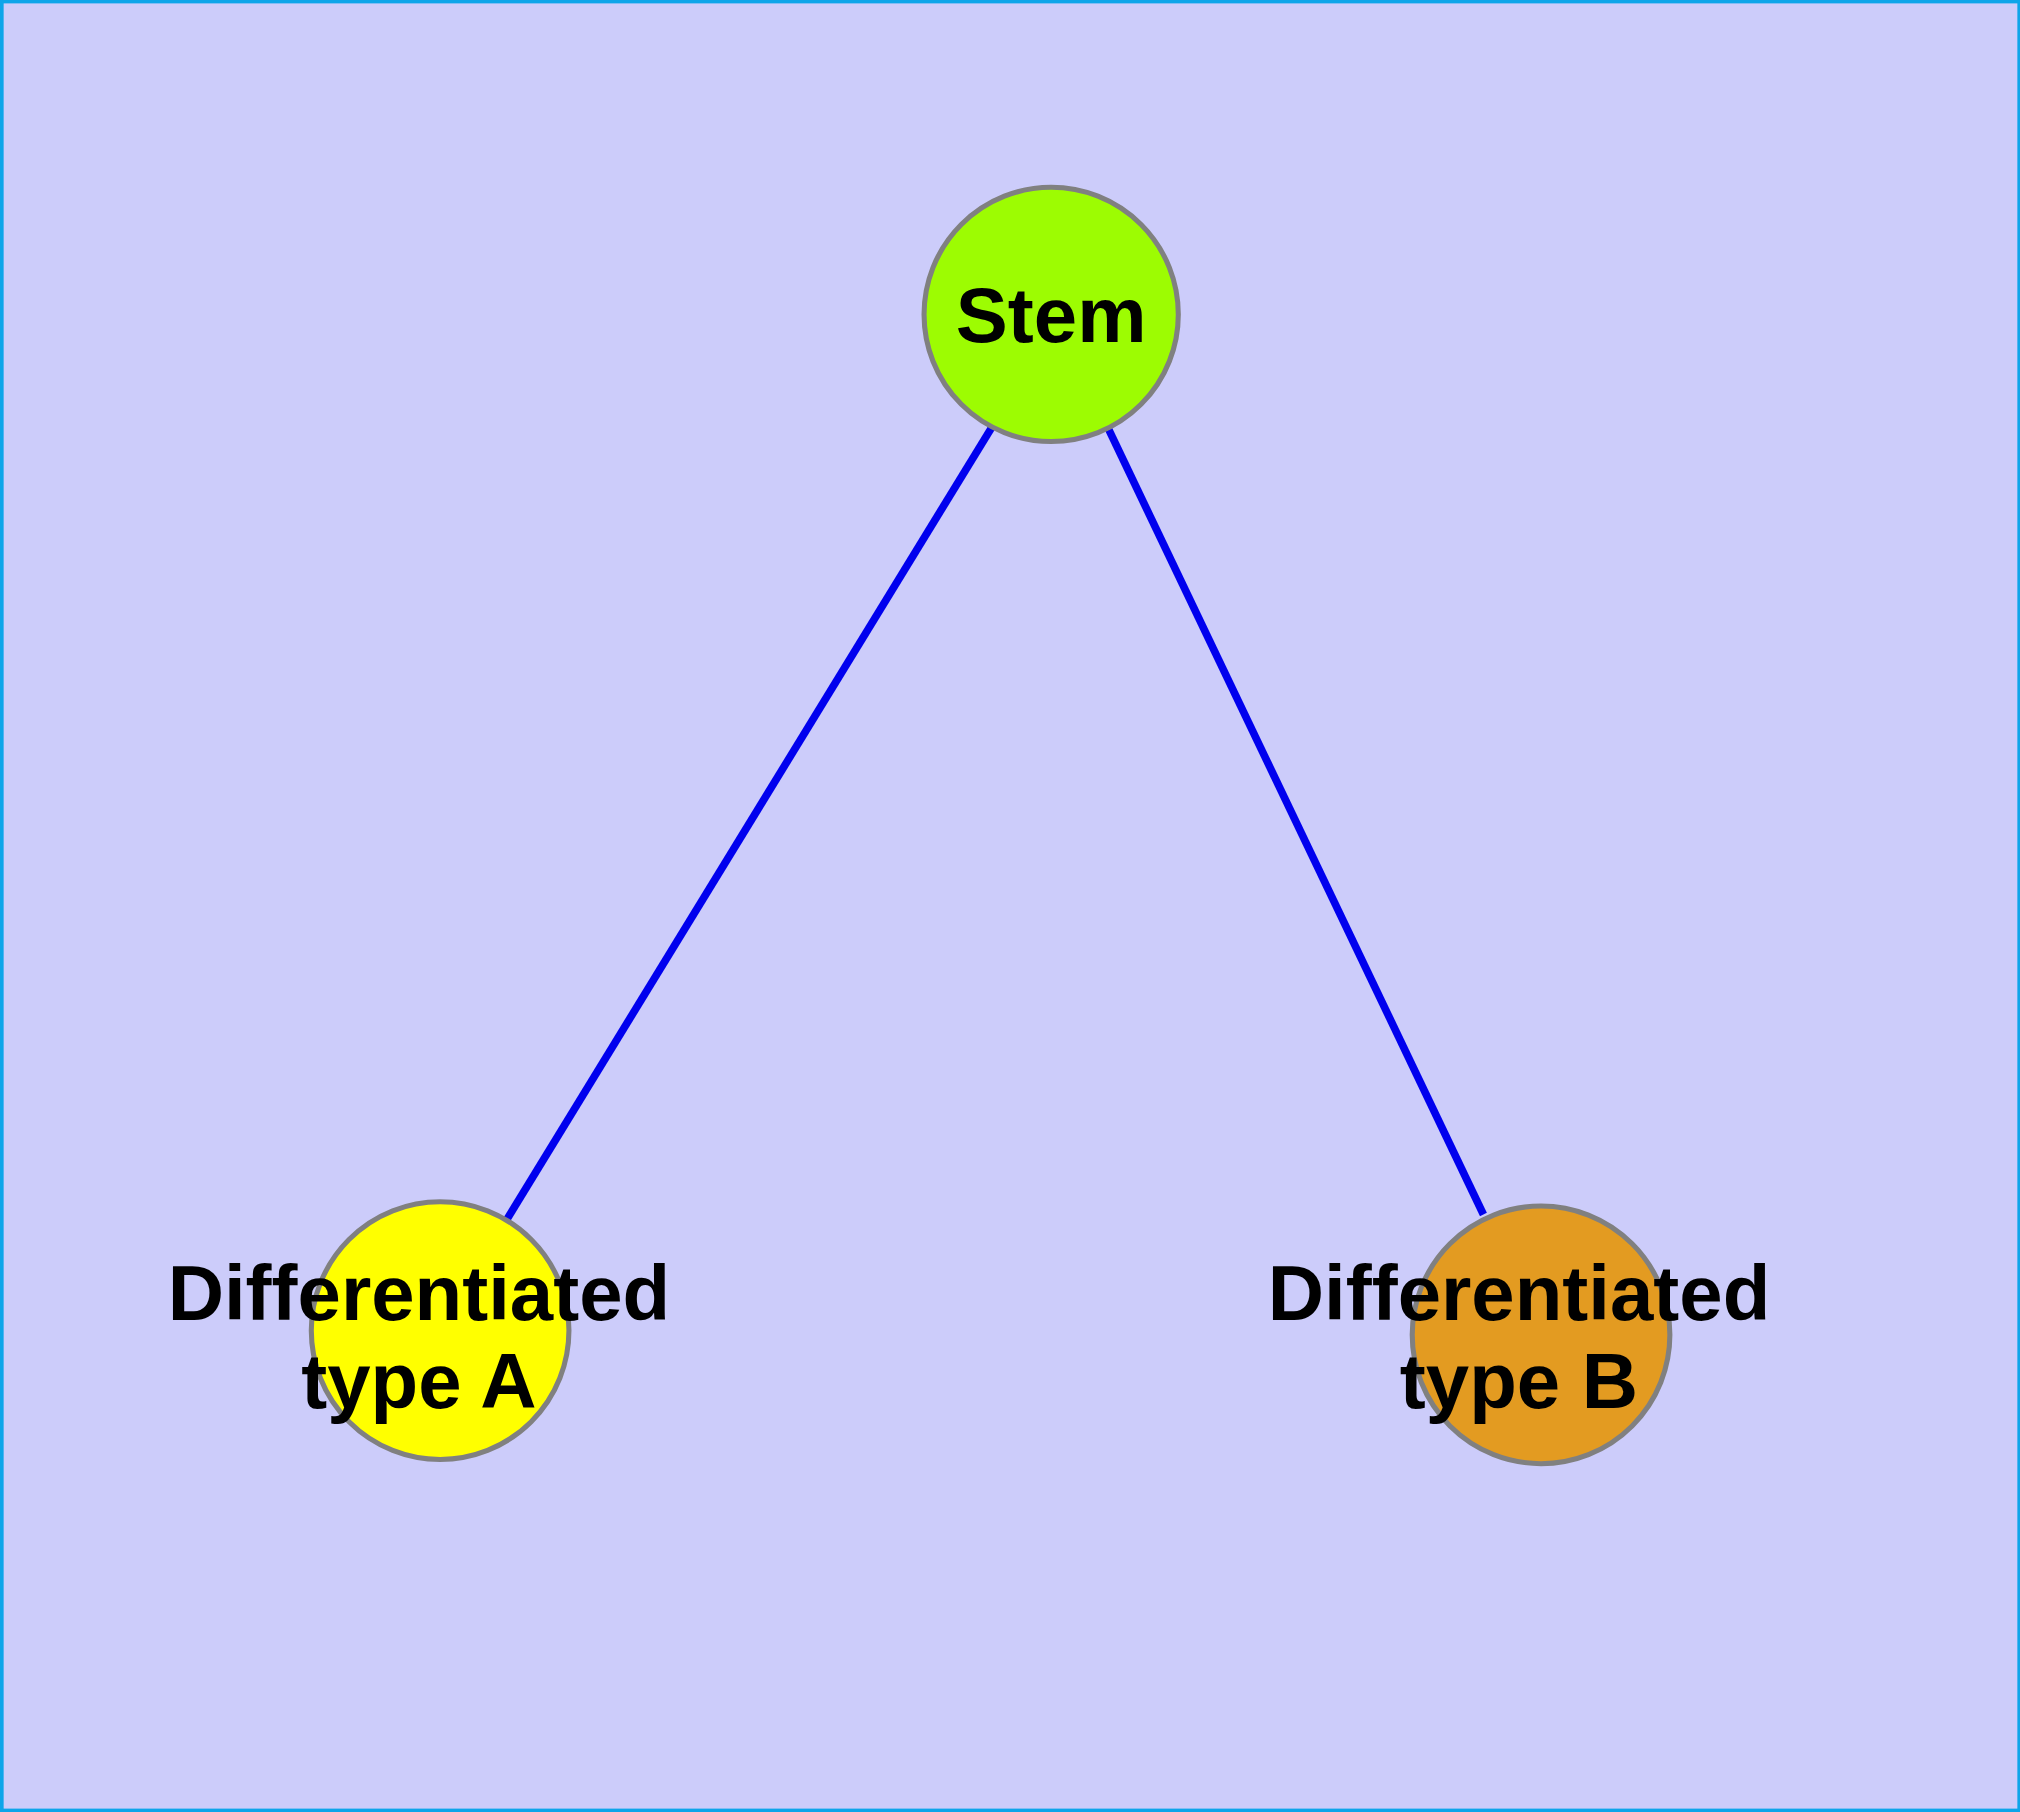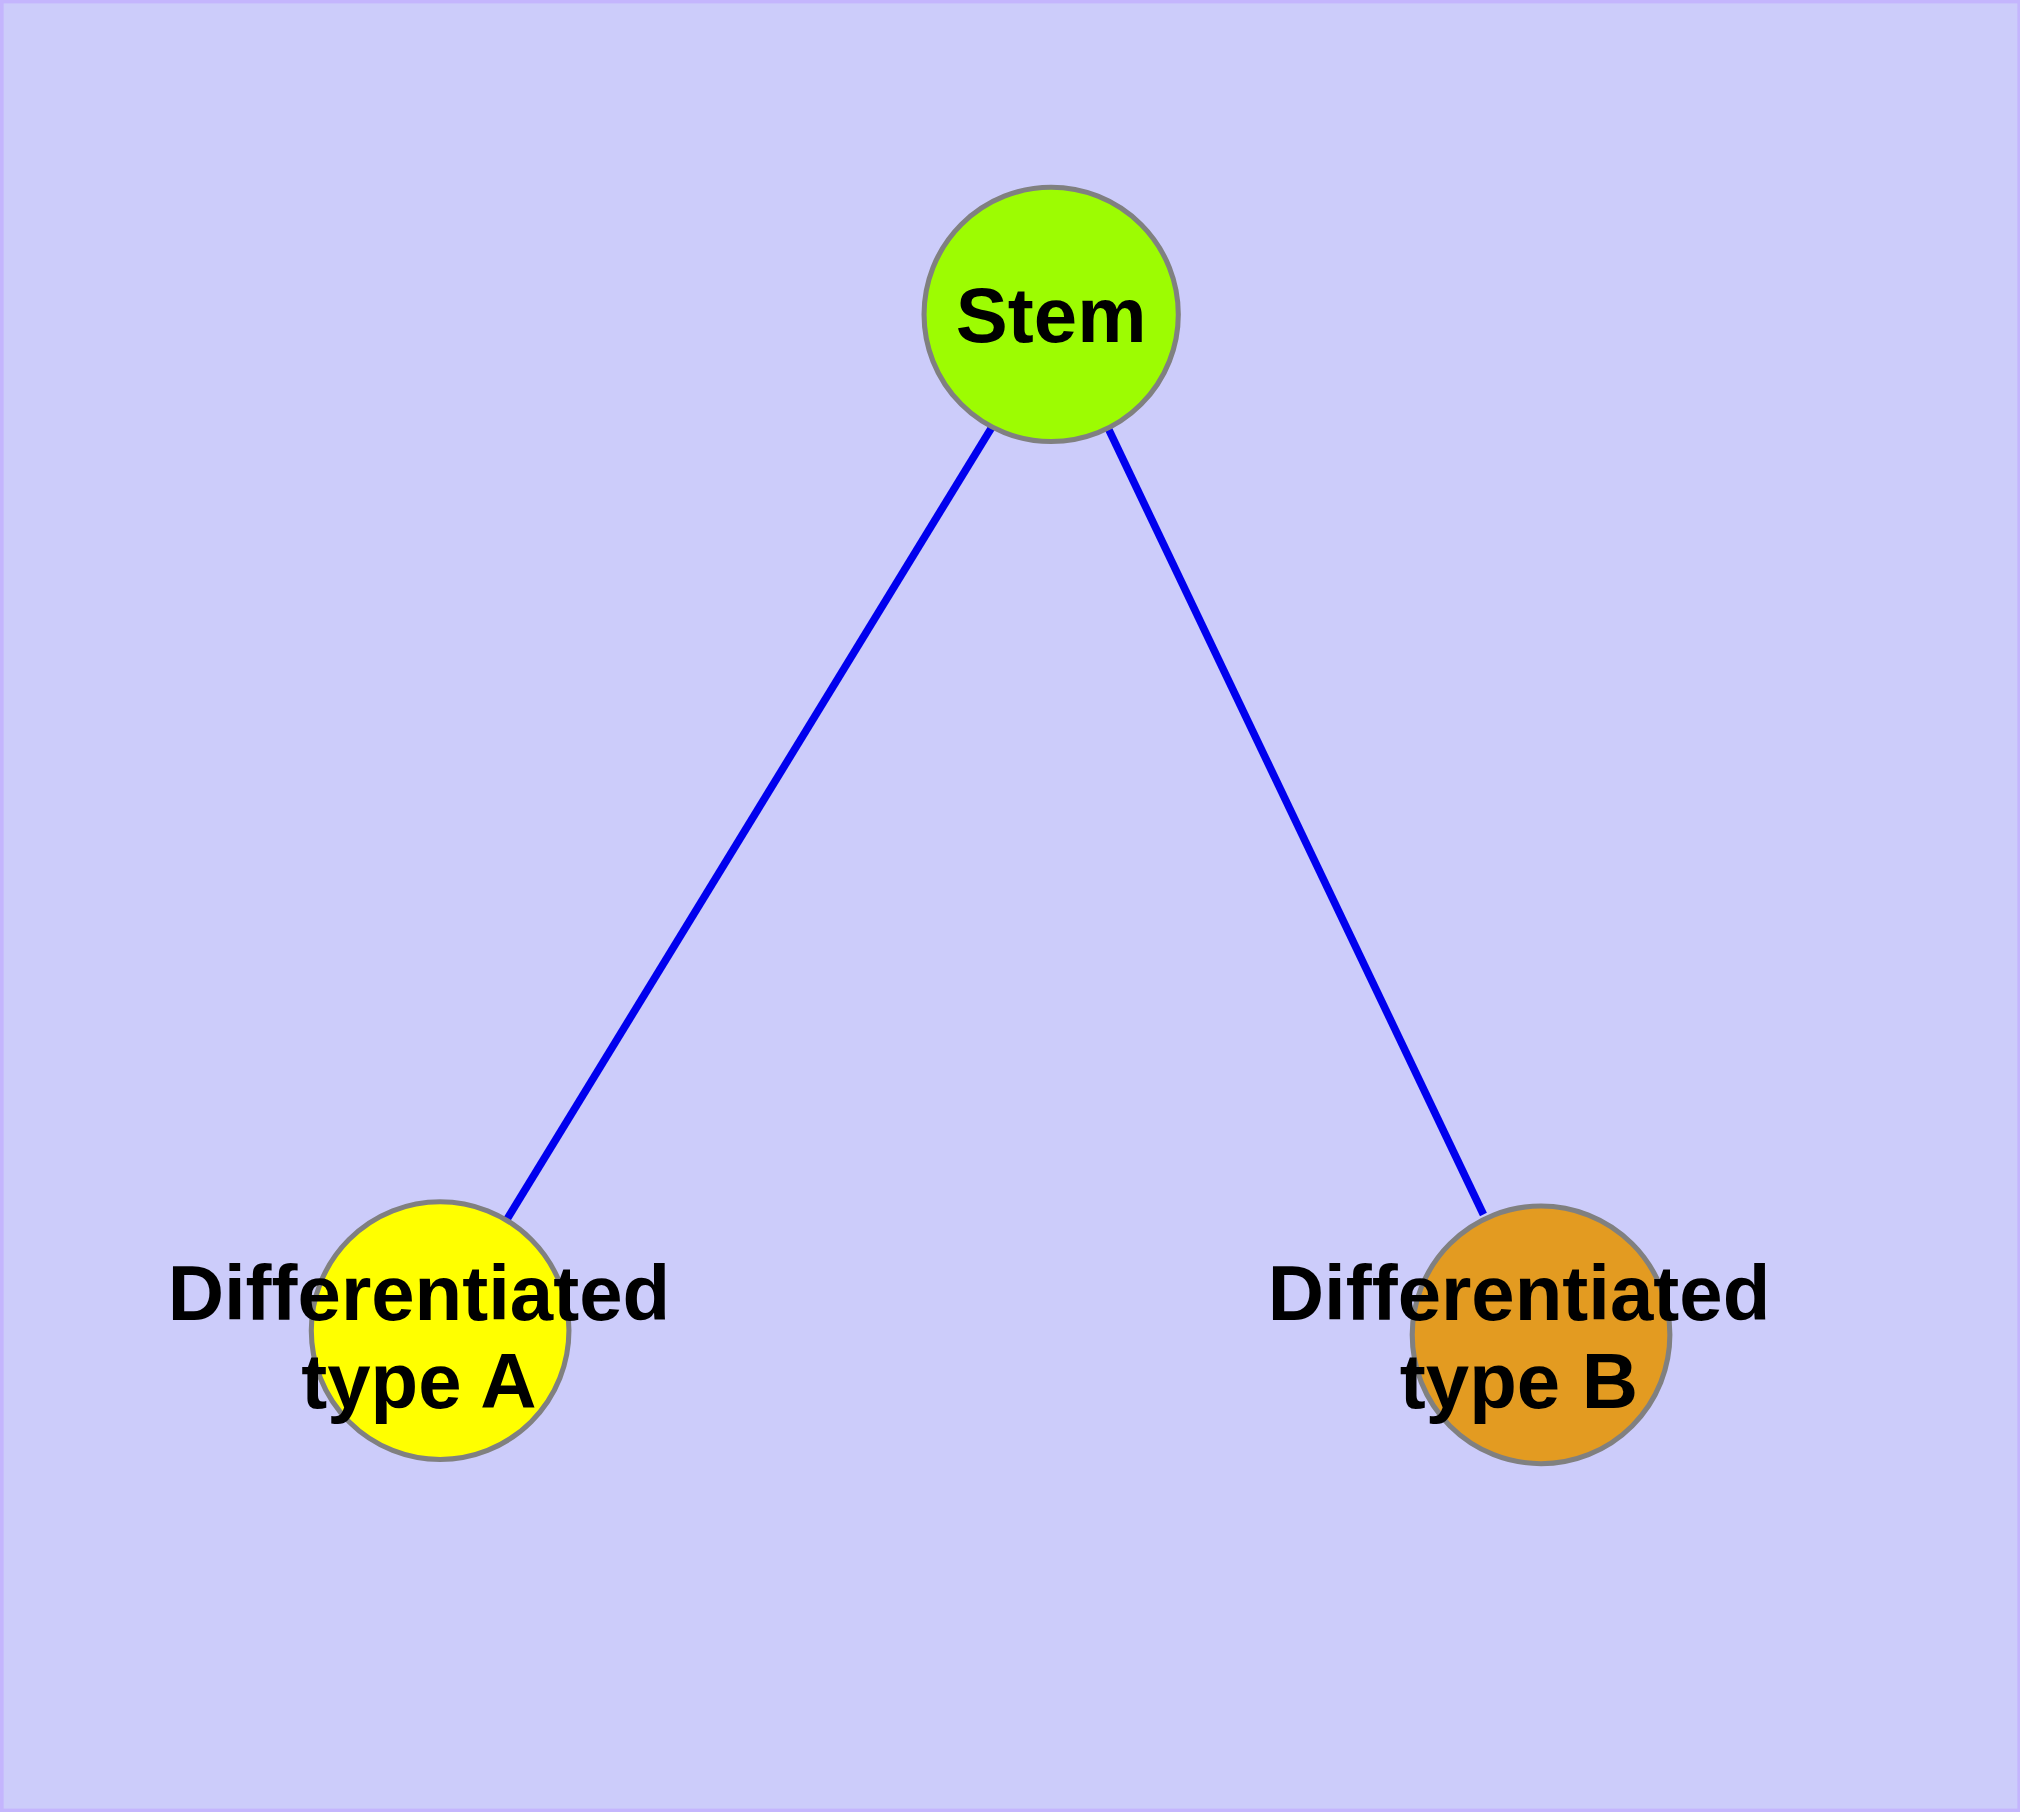--- a/index.html
+++ b/index.html
@@ -29,21 +29,21 @@
   .node-label {
     font-family: "Liberation Sans", sans-serif;
     font-weight: bold;
     fill: #000000;
     text-anchor: middle;
   }
 </style>
 </head>
 <body style="background: rgb(255, 255, 255);">
 
-<div id="canvas" style="width: 2021px; height: 1812px; background: #c4b5fd;">
+<div id="canvas" style="width: 2021px; height: 1812px; background: #0ea5e9;">
   <svg id="graph-svg" viewBox="0 0 2384 2138" xmlns="http://www.w3.org/2000/svg">
 
     <rect id="bg-rect" x="4" y="4" width="2376" height="2130" fill="#ccccfa"></rect>
 
     <g>
       <line id="edge-0" x1="1170" y1="504" x2="597" y2="1440" stroke="#0000ee" stroke-width="9" stroke-linecap="butt"></line>
       <line id="edge-1" x1="1308" y1="507" x2="1750" y2="1433" stroke="#0000ee" stroke-width="9" stroke-linecap="butt"></line>
     </g>
 
     <g>

